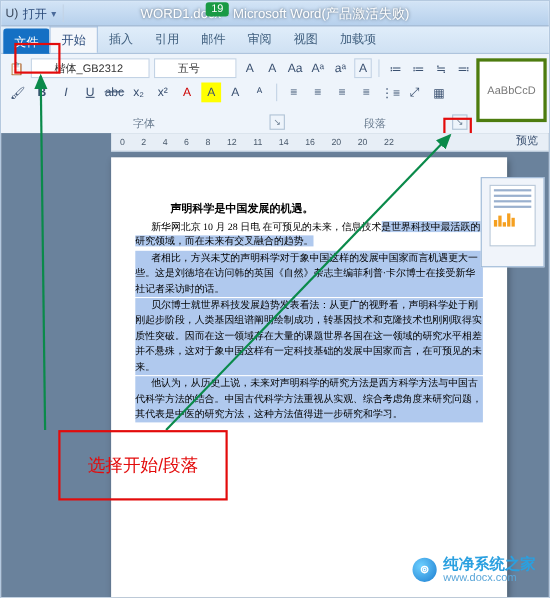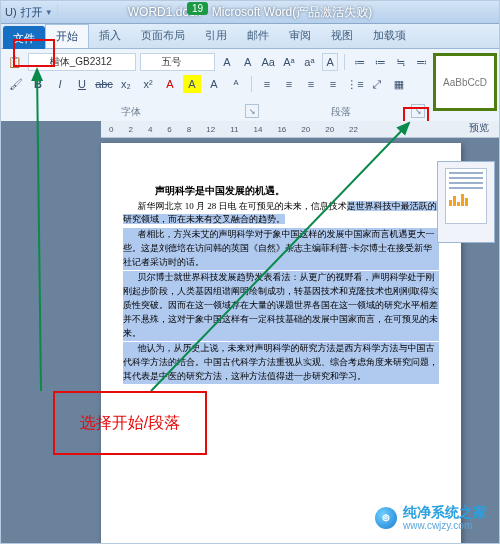--- a/index.html
+++ b/index.html
@@ -74,21 +74,20 @@
       <span class="rb-sep"></span>
     </div>
     <div class="win-title">WORD1.docx - Microsoft Word(产品激活失败)</div>
     <div class="pill">19</div>
   </div>
 
   <div class="tabs">
     <div class="tab first">文件</div>
     <div class="tab active">开始</div>
     <div class="tab">插入</div>
-    <div class="tab">页面布局</div>
     <div class="tab">引用</div>
     <div class="tab">邮件</div>
     <div class="tab">审阅</div>
     <div class="tab">视图</div>
     <div class="tab">加载项</div>
   </div>
 
   <div class="ribbon">
     <div class="rb-row">
       <div class="rb-btn">📋</div>
@@ -197,17 +196,17 @@
   </svg>
 
   <div class="anno">
     <span>选择开始/段落</span>
   </div>
 
   <div class="wm">
     <div class="logo">⊚</div>
     <div>
       <div>纯净系统之家</div>
-      <div class="url">www.cwjzy.com</div>
+      <div class="url">www.docx.com</div>
     </div>
   </div>
 
 </div>
 
 </body></html>

